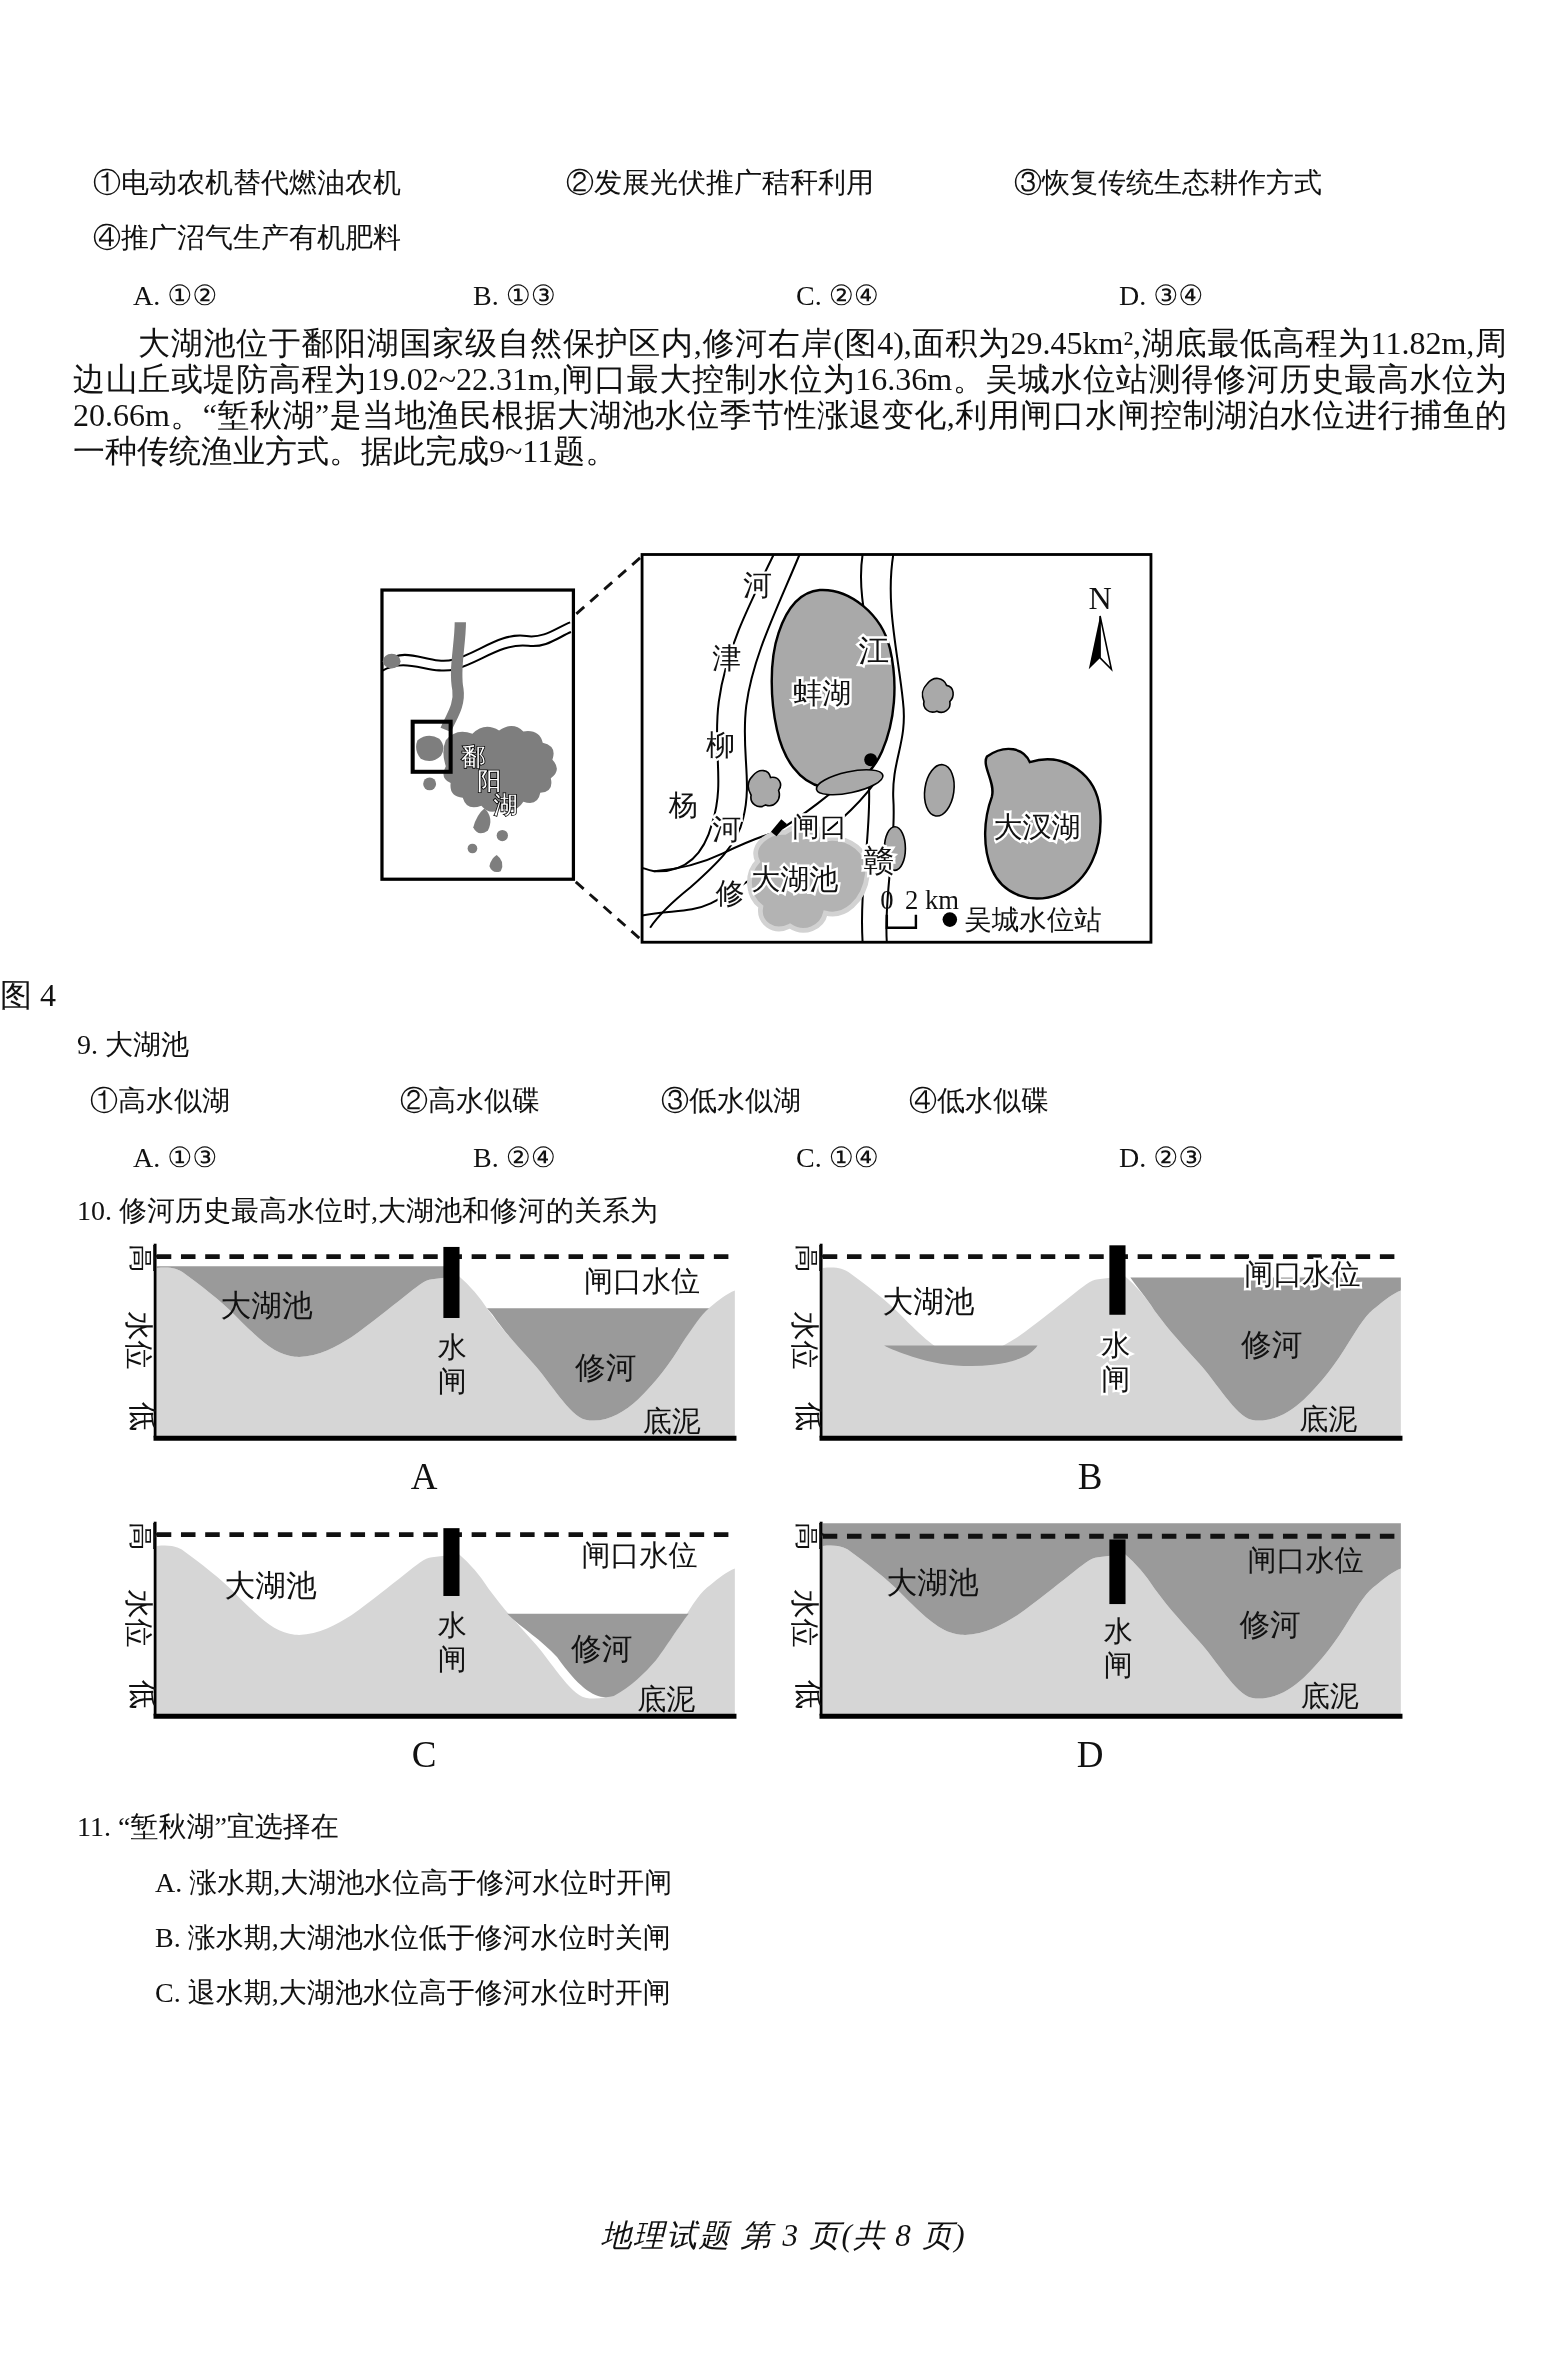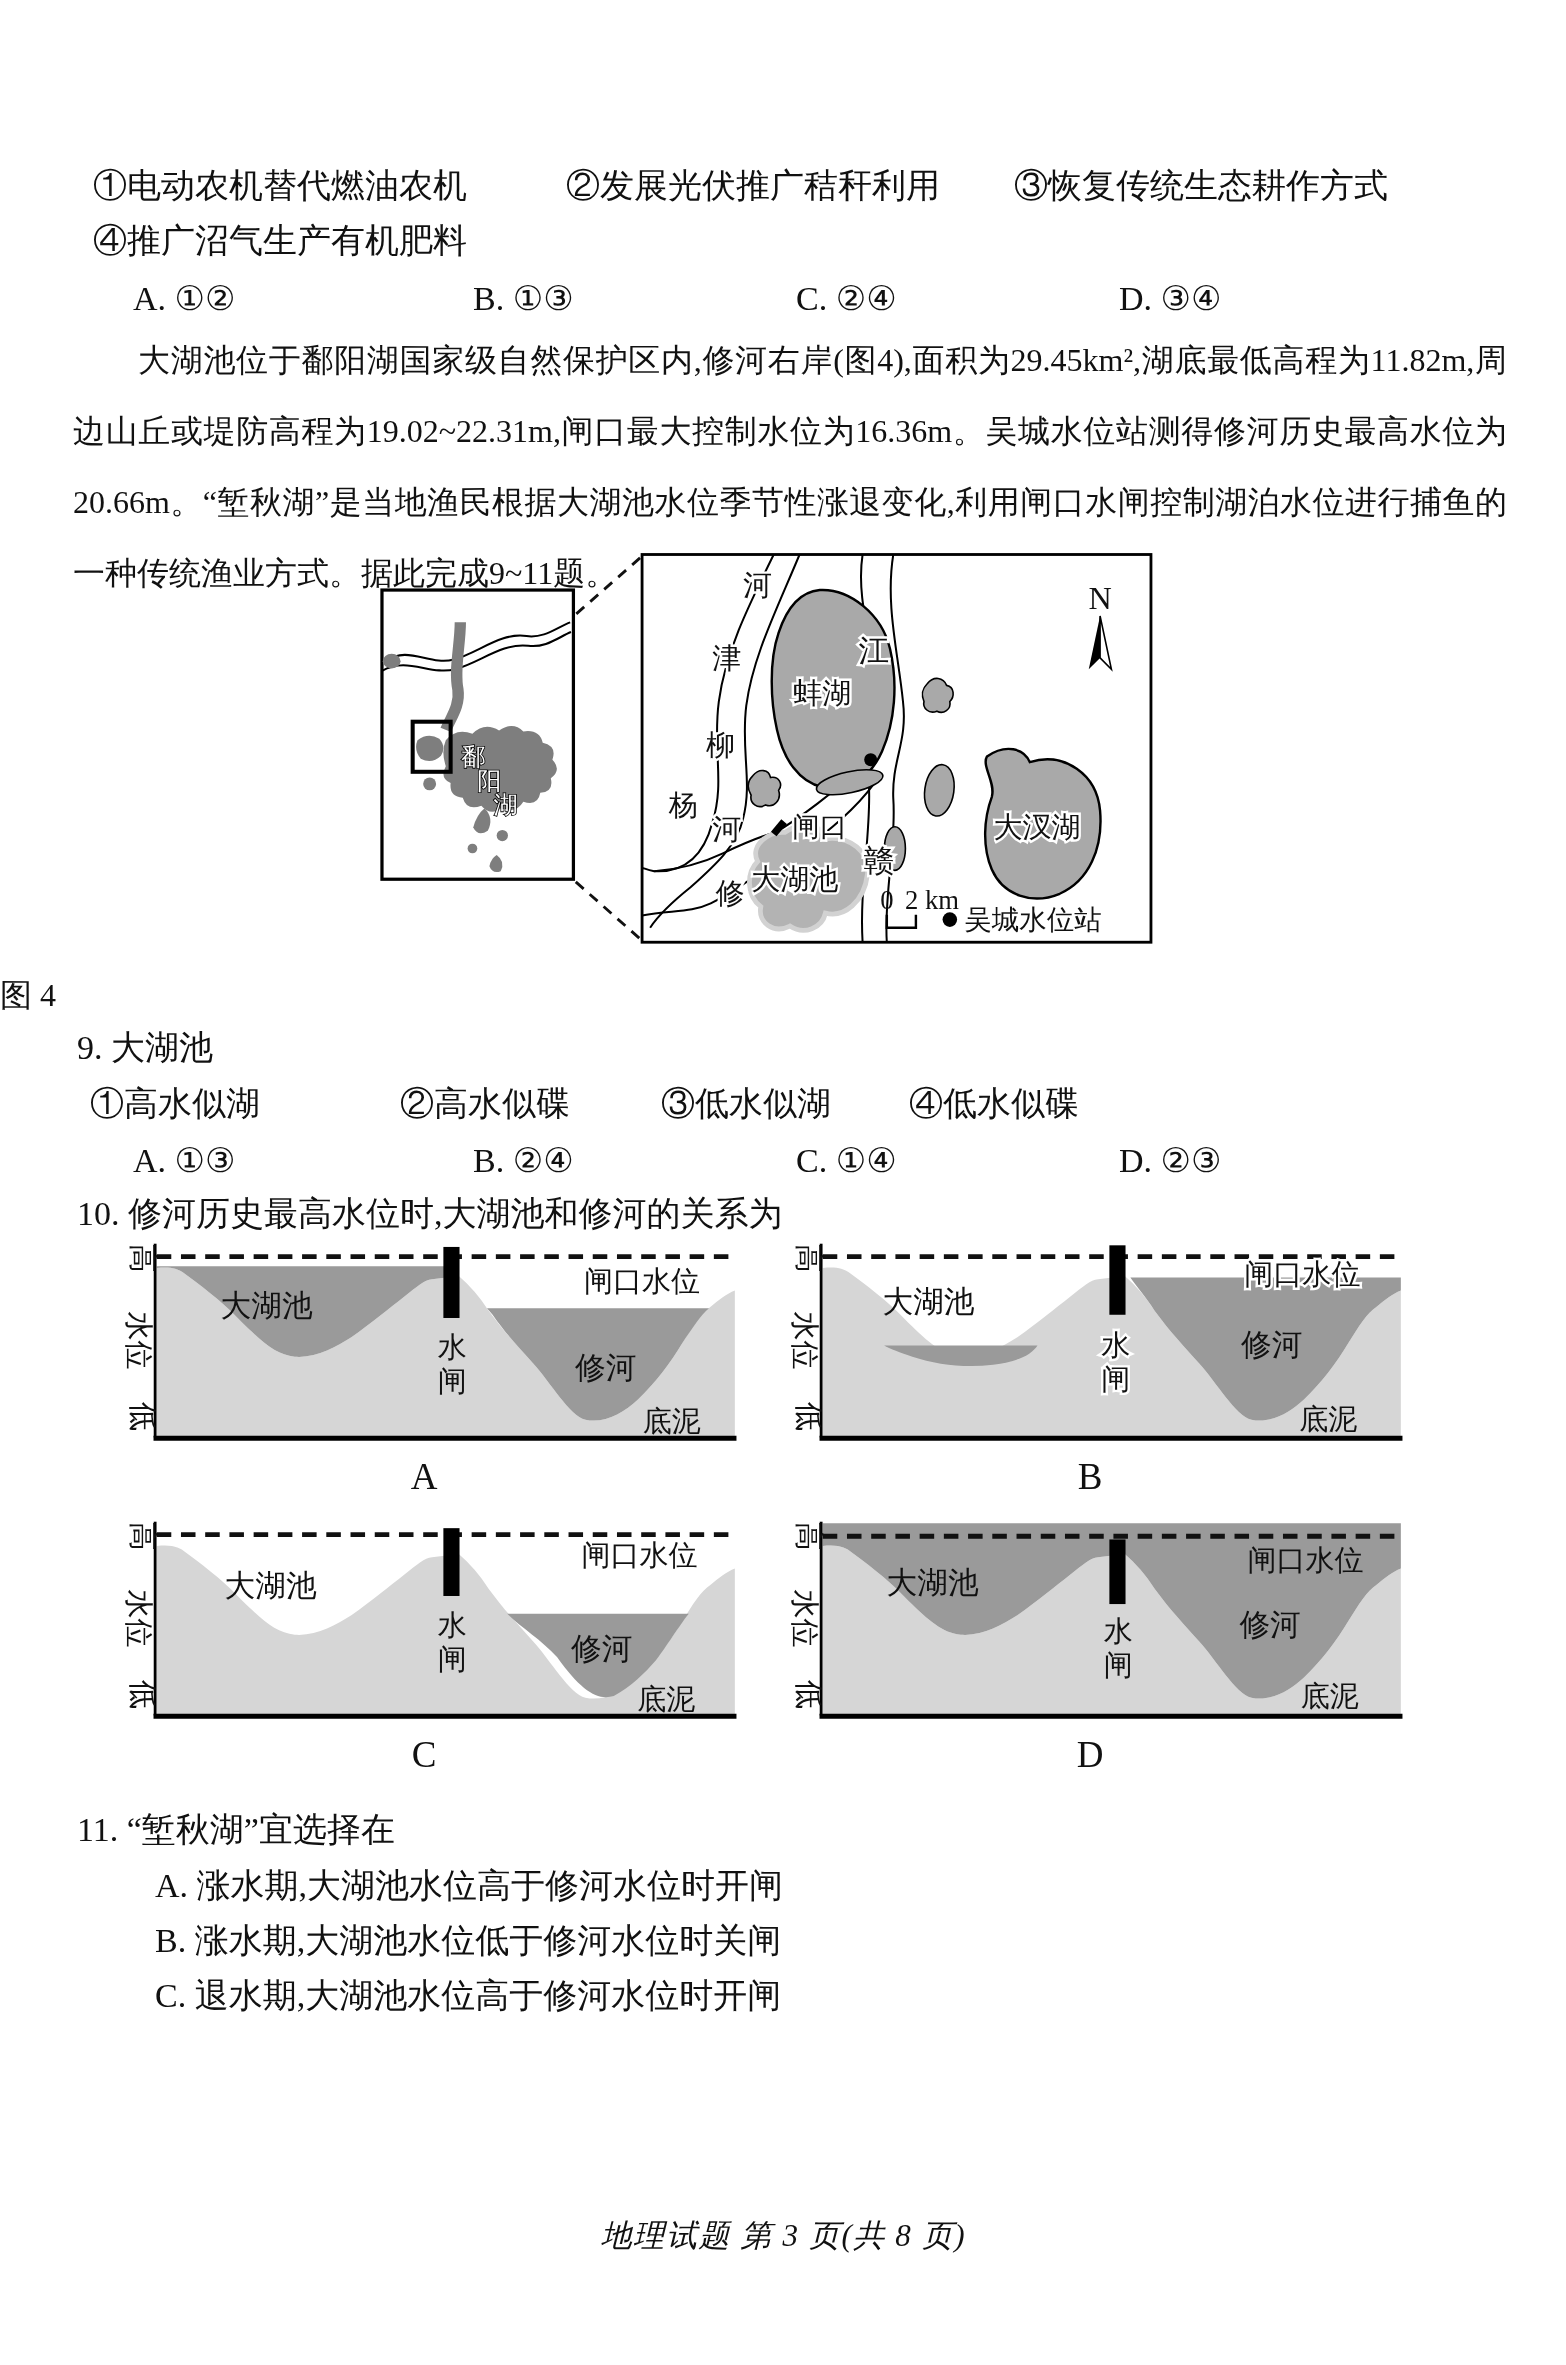--- a/index.html
+++ b/index.html
@@ -1,23 +1,23 @@
 <!DOCTYPE html>
 <html style="font-size:13px"><head>
 <meta charset="utf-8">
 <style>
   html,body{margin:0;padding:0;background:#e8e8e8;}
   .page{
     position:relative;width:1567px;height:2366px;background:#ffffff;
     font-family:"Liberation Serif","DejaVu Serif",serif;color:#111;overflow:hidden;
   }
   .abs{position:absolute;white-space:nowrap;}
-  .t40{font-size:34px;line-height:1.2;}
+  .t40{font-size:28px;line-height:1.2;}
   .para{
-    position:absolute;left:73px;width:1434px;font-size:32px;line-height:71px;
+    position:absolute;left:73px;width:1434px;font-size:32px;line-height:36px;
     text-align:justify;text-indent:65px;white-space:normal;
   }
   .caption{position:absolute;left:0;width:100%;text-align:left;font-size:32px;}
   .footer{position:absolute;left:0;width:100%;text-align:center;font-size:31px;letter-spacing:1.6px;font-style:italic;}
   .diagram{position:absolute;width:654px;}
   .diagram .letter{text-align:center;font-size:37px;margin-top:3.2px;}
   svg text{font-family:"Liberation Serif","DejaVu Serif",serif;fill:#111;}
   .halo{paint-order:stroke;stroke:#ffffff;stroke-width:6px;}
   .whitechar{paint-order:stroke;stroke:#000000;stroke-width:2px;fill:#ffffff;}
   .river{fill:none;stroke:#000;stroke-width:2.5;}

